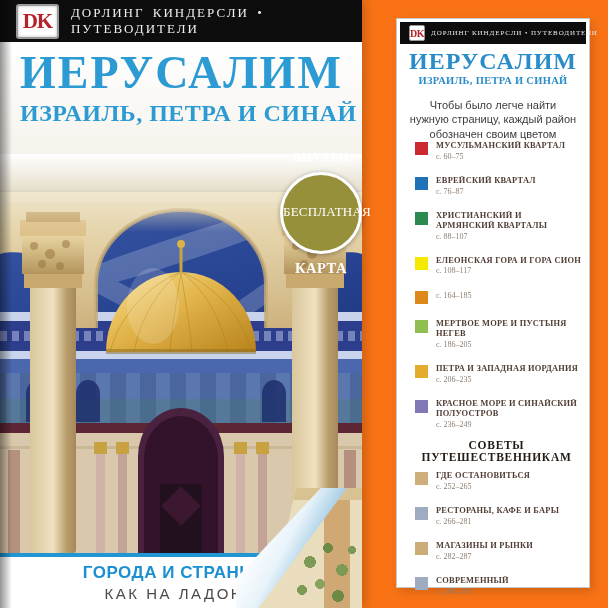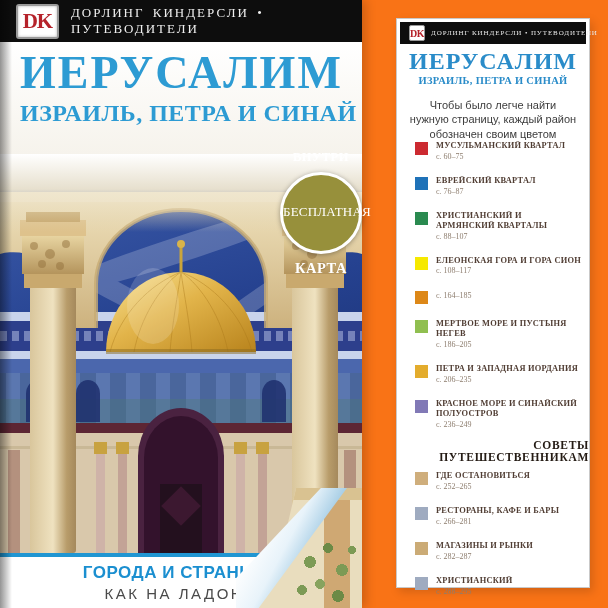--- a/index.html
+++ b/index.html
@@ -68,21 +68,21 @@
          justify-content:center;letter-spacing:-.5px;}
   .bm-topbar-text{color:#e9e9e9;font-size:7px;letter-spacing:.9px;white-space:nowrap;}
   .bm-title{text-align:center;color:#2a8cc9;font-weight:700;font-size:24px;letter-spacing:1px;
          margin-top:5px;line-height:1;}
   .bm-subtitle{text-align:center;color:#2a8cc9;font-weight:700;font-size:10.5px;letter-spacing:.3px;
          margin-top:2px;}
   .bm-desc{width:168px;margin:12px auto 0;text-align:center;font-size:11px;line-height:1.3;
          color:#3c3c3c;font-family:"Liberation Sans",sans-serif;}
   .bm-heading{text-align:center;font-size:11.5px;font-weight:700;color:#241b14;
          letter-spacing:.7px;margin:8px 0 8px;}
-  .bm-heading.left{text-align:right;padding-left:7px;margin-top:10px;}
+  .bm-heading.left{text-align:center;padding-left:7px;margin-top:10px;}
   .bm-items{display:flex;flex-direction:column;gap:15px;padding-left:18px;}
   .bm-item{display:flex;gap:8px;align-items:flex-start;}
   .sw{width:13px;height:13px;flex:none;margin-top:1px;}
   .bm-item-text{display:flex;flex-direction:column;}
   .bm-item-label{font-size:8.4px;font-weight:700;color:#503d33;letter-spacing:.25px;
          line-height:1.18;max-width:146px;}
   .bm-item-pages{font-size:8px;color:#8d7d6e;margin-top:1px;}
 </style>
 </head>
 <body>
@@ -355,19 +355,19 @@
       <div class="bm-item">
         <span class="sw" style="background-color: rgb(203, 171, 118);"></span>
         <span class="bm-item-text">
             <span class="bm-item-label">МАГАЗИНЫ И РЫНКИ</span>
           <span class="bm-item-pages">с. 282–287</span>
           </span>
       </div>
       <div class="bm-item">
         <span class="sw" style="background-color: rgb(159, 171, 192);"></span>
         <span class="bm-item-text">
-            <span class="bm-item-label">ХРИСТИАНСКИЙ</span>
+            <span class="bm-item-label">СОВРЕМЕННЫЙ</span>
           <span class="bm-item-pages">с. 288–295</span>
           </span>
       </div>
     </div>
   </div>
 </div>
 
 </body></html>

